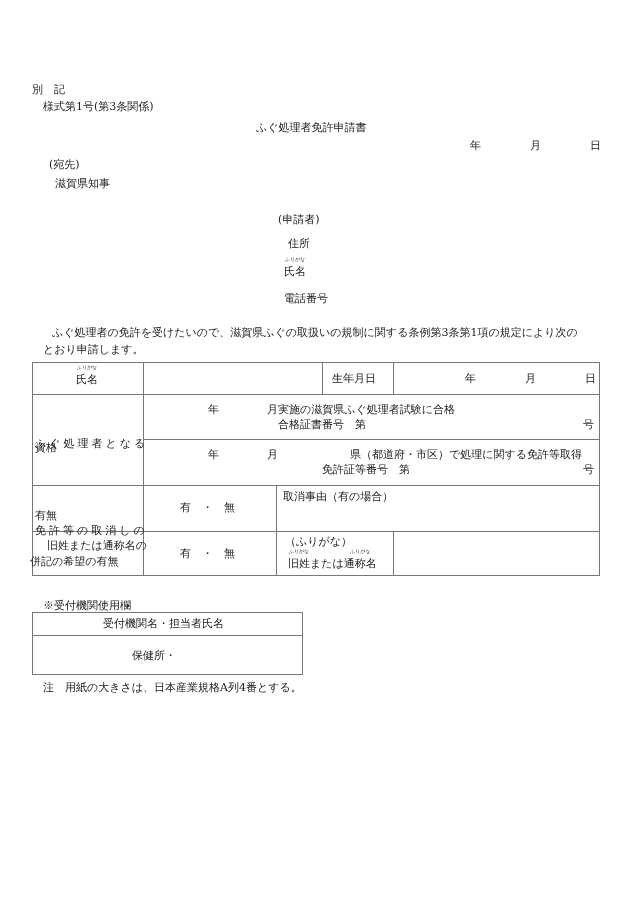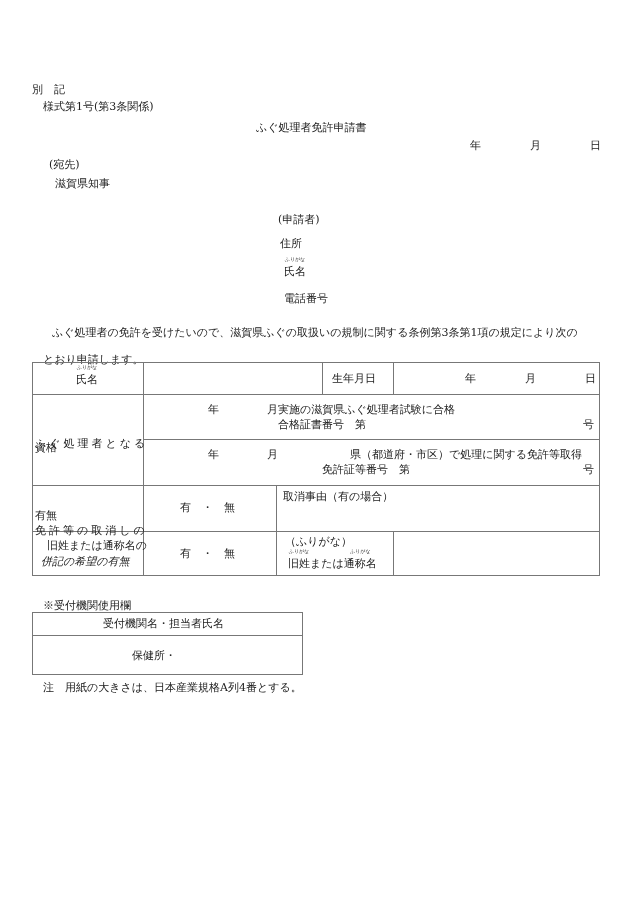--- a/index.html
+++ b/index.html
@@ -24,28 +24,28 @@
 <div class="abs" style="left:32px;top:82px;">別　記</div>
 <div class="abs" style="left:43px;top:99px;">様式第1号(第3条関係)</div>
 <div class="abs" style="left:256px;top:120px;">ふぐ処理者免許申請書</div>
 <div class="abs" style="left:470px;top:138px;">年</div>
 <div class="abs" style="left:530px;top:138px;">月</div>
 <div class="abs" style="left:590px;top:138px;">日</div>
 <div class="abs" style="left:49px;top:157px;">(宛先)</div>
 <div class="abs" style="left:55px;top:176px;">滋賀県知事</div>
 
 <div class="abs" style="left:278px;top:212px;">(申請者)</div>
-<div class="abs" style="left:280px;top:236px;">住所</div>
+<div class="abs" style="left:288px;top:236px;">住所</div>
 <div class="abs" style="left:284px;top:264px;">
   <span class="ruby"><span class="rt">ふりがな</span><span>氏名</span></span>
 </div>
 <div class="abs" style="left:284px;top:291px;">電話番号</div>
 
 <div class="abs" style="left:52px;top:325px;">ふぐ処理者の免許を受けたいので、滋賀県ふぐの取扱いの規制に関する条例第3条第1項の規定により次の</div>
-<div class="abs" style="left:43px;top:352px;">とおり申請します。</div>
+<div class="abs" style="left:43px;top:342px;">とおり申請します。</div>
 
 <div>
 
   <div class="line" style="left:32px;top:362px;width:568px;height:1px;"></div>
   <div class="line" style="left:32px;top:394px;width:568px;height:1px;"></div>
   <div class="line" style="left:143px;top:439px;width:457px;height:1px;"></div>
   <div class="line" style="left:32px;top:485px;width:568px;height:1px;"></div>
   <div class="line" style="left:32px;top:531px;width:568px;height:1px;"></div>
   <div class="line" style="left:32px;top:575px;width:568px;height:1px;"></div>
 
@@ -80,21 +80,21 @@
 <div class="cell-text" style="left:350px;top:447px;">県（都道府・市区）で処理に関する免許等取得</div>
 <div class="cell-text" style="left:278px;top:462px;margin-left:44px;">免許証等番号　第</div>
 <div class="cell-text" style="left:583px;top:462px;">号</div>
 
 <div class="cell-text spaced" style="left:35px;top:491px;margin-top:32px;">免許等の取消しの</div>
 <div class="cell-text" style="left:35px;top:508px;">有無</div>
 <div class="cell-text" style="left:180px;top:500px;">有　・　無</div>
 <div class="cell-text" style="left:283px;top:489px;">取消事由（有の場合）</div>
 
 <div class="cell-text" style="left:47px;top:538px;">旧姓または通称名の</div>
-<div class="cell-text" style="left:41px;top:554px;font-style:italic;">併記の希望の有無</div>
+<div class="cell-text" style="left:30px;top:554px;">併記の希望の有無</div>
 <div class="cell-text" style="left:180px;top:546px;">有　・　無</div>
 <div class="cell-text" style="left:285px;top:534px;">（ふりがな）</div>
 <div class="cell-text" style="left:288px;top:556px;">
   <span class="ruby"><span class="rt">ふりがな</span>旧姓</span><span>または</span><span class="ruby"><span class="rt">ふりがな</span>通称名</span>
 </div>
 <div class="cell-text" style="left:395px;top:533px;width:203px;height:41px;"></div>
 
 <div class="abs" style="left:43px;top:598px;">※受付機関使用欄</div>
 <div>
   <div class="line" style="left:32px;top:612px;width:271px;height:1px;"></div>

